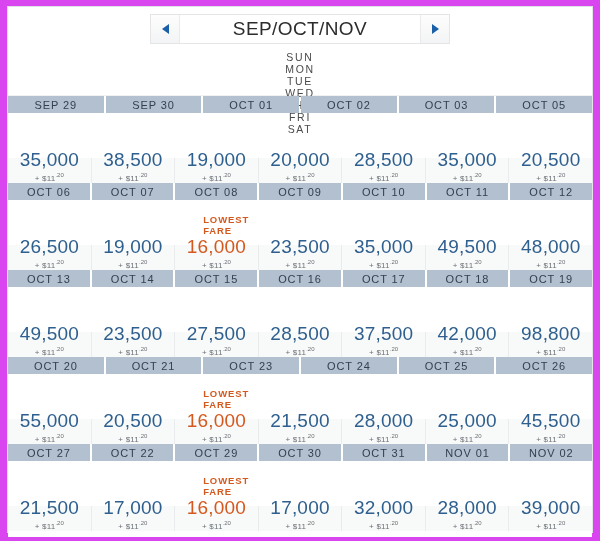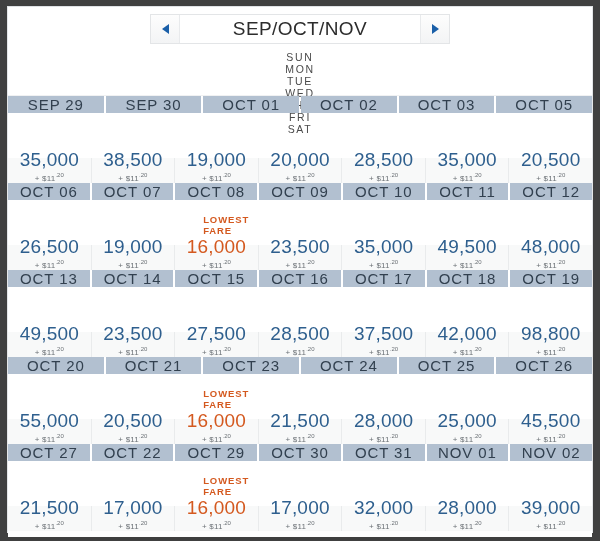--- a/index.html
+++ b/index.html
@@ -11,21 +11,21 @@
     overflow: hidden;
     background: #ffffff;
     font-family: "Liberation Sans", sans-serif;
     -webkit-font-smoothing: antialiased;
   }
 
   .page {
     position: relative;
     width: 600px;
     height: 541px;
-    background: #404040;
+    background: #d946ef;
     box-sizing: border-box;
   }
 
   
   .frame {
     position: absolute;
     left: 7px;
     top: 6px;
     width: 586px;
     height: 527px;
@@ -128,21 +128,21 @@
     height: 17px;
     background: #ffffff;
   }
   .datecell {
     flex: 1 1 0;
     background: #b2c0d0;
     margin-right: 2px;
     display: flex;
     align-items: center;
     justify-content: center;
-    font-size: 15px;
+    font-size: 11px;
     letter-spacing: 0.9px;
     color: #32404f;
     box-sizing: border-box;
   }
   .datecell:last-child { margin-right: 0; }
 
   .farerow {
     display: flex;
     height: 70px;
     background: #ffffff;

